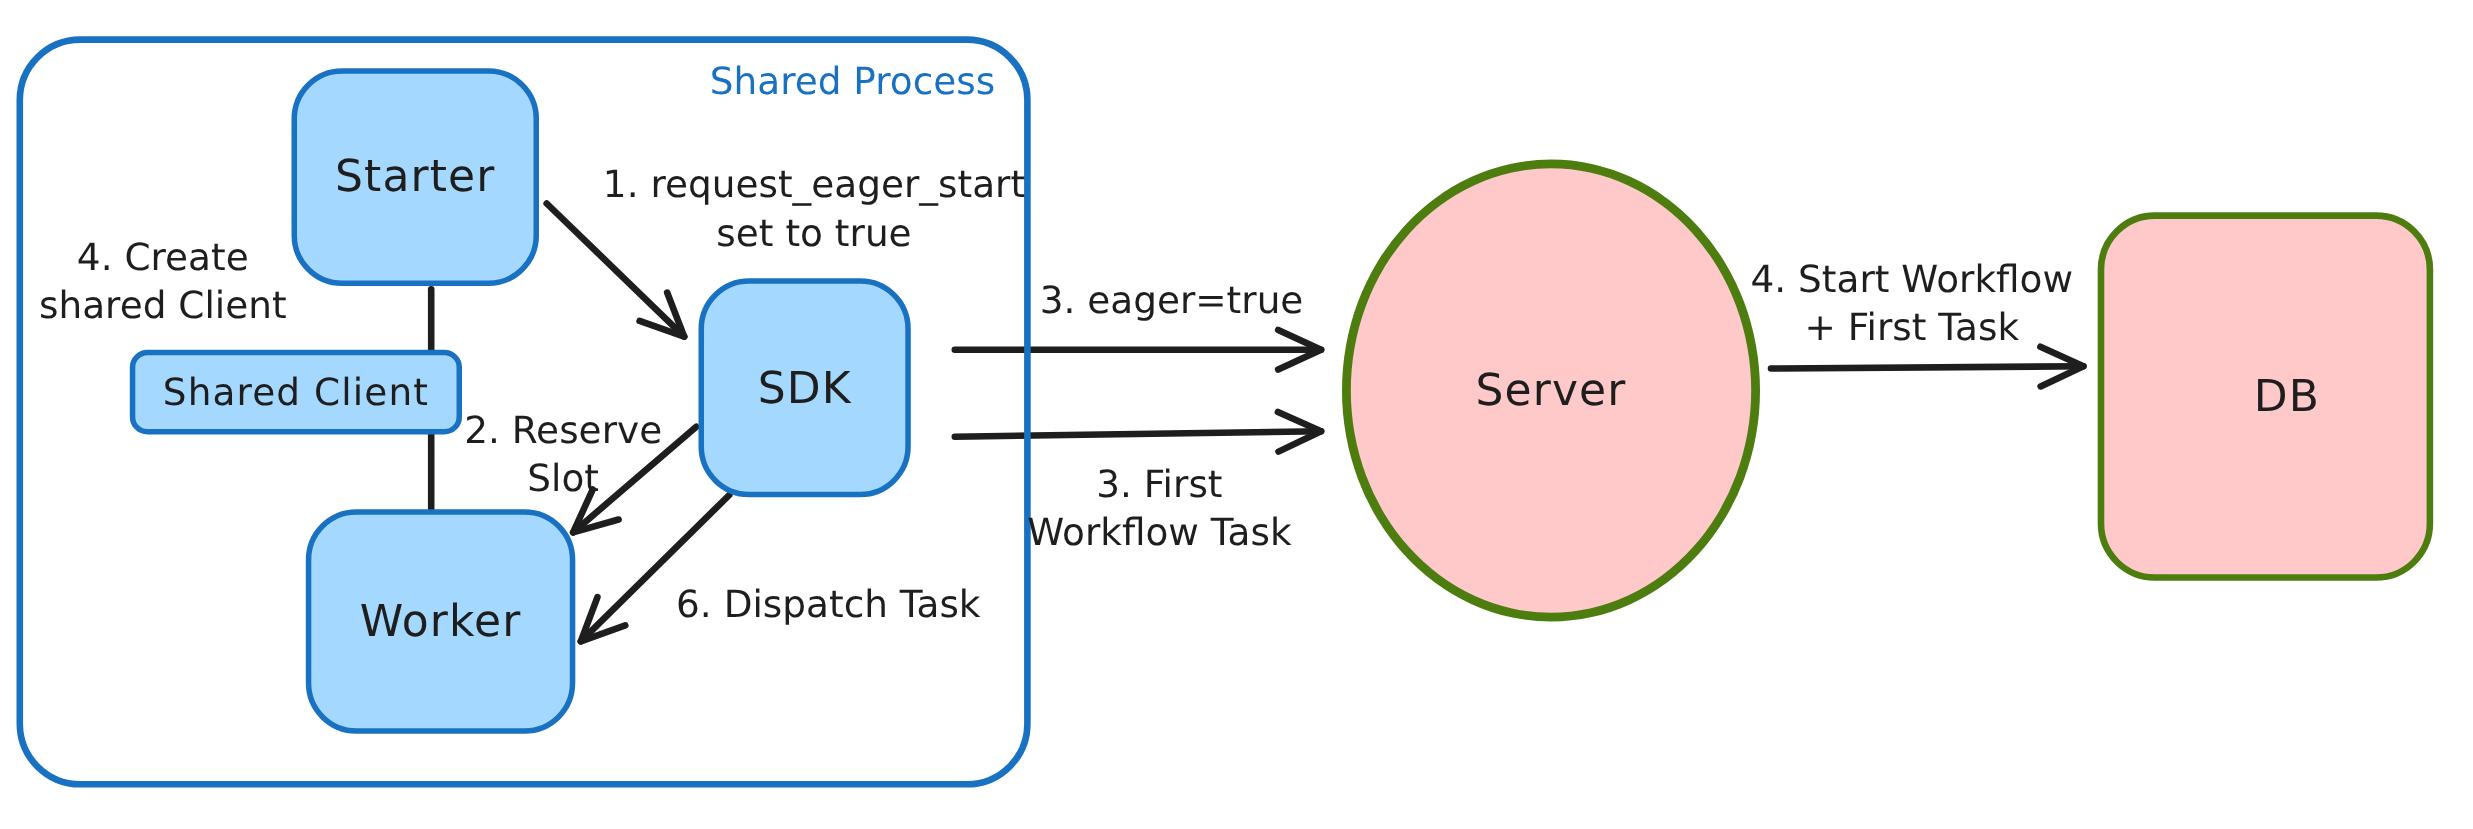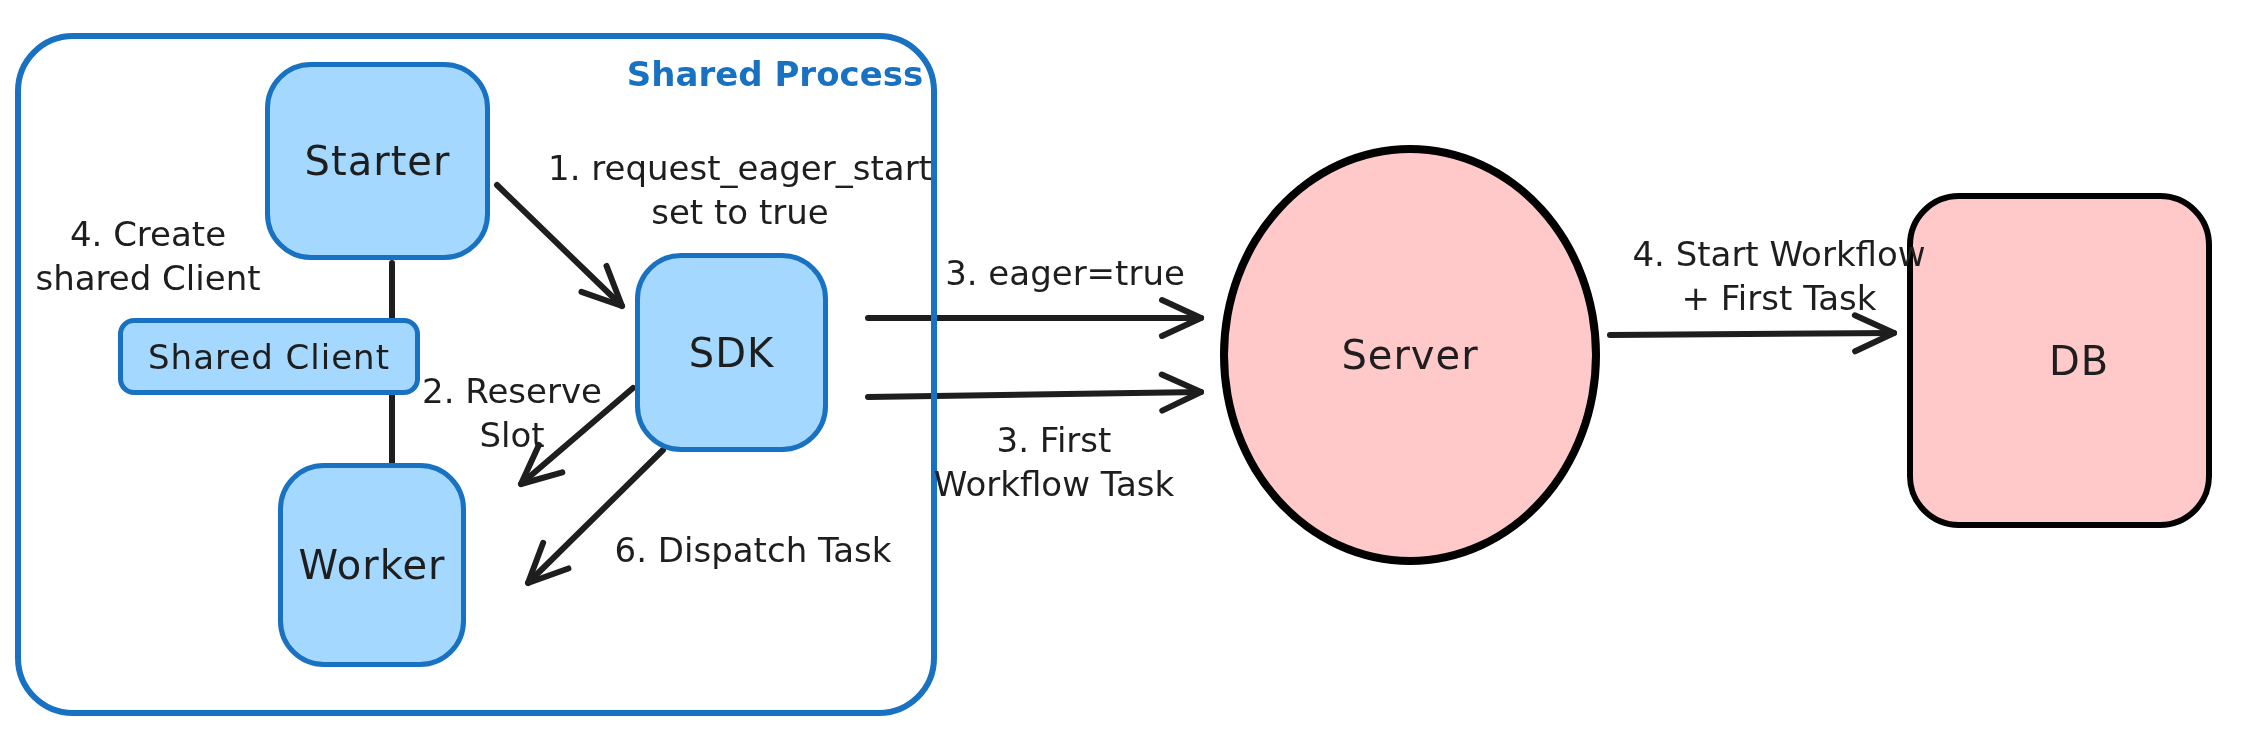--- a/index.html
+++ b/index.html
@@ -14,52 +14,52 @@
   svg.connector-layer{position:absolute;left:0;top:0;width:2248px;height:754px;pointer-events:none;}
 
   
   .frame{
     position:absolute;left:15px;top:33px;width:922px;height:683px;
     border:6px solid #1971c2;border-radius:58px;
     box-sizing:border-box;background:transparent;
   }
   .frame-label{
     position:absolute;left:775px;top:74px;transform:translate(-50%,-50%);
-    font-size:34px;font-weight:bold;color:#1971c2;white-space:nowrap;
+    font-size:34px;font-weight:normal;color:#1971c2;white-space:nowrap;
   }
 
   
   .node{
     position:absolute;box-sizing:border-box;
     display:flex;align-items:center;justify-content:center;
     font-size:40px;letter-spacing:1px;color:#1e1e1e;
   }
   .blue{background:#a5d8ff;border:5px solid #1971c2;}
-  .red{background:#ffc9c9;border:6px solid #000000;}
+  .red{background:#ffc9c9;border:6px solid #4d7c0f;}
 
   #node-starter{left:265px;top:62px;width:225px;height:198px;border-radius:46px;}
   #node-shared-client{left:118px;top:318px;width:302px;height:77px;border-radius:16px;font-size:34px;}
-  #node-worker{left:278px;top:463px;width:188px;height:204px;border-radius:46px;}
+  #node-worker{left:278px;top:463px;width:245px;height:204px;border-radius:46px;}
   #node-sdk{left:635px;top:253px;width:193px;height:199px;border-radius:46px;}
   #node-server{left:1220px;top:145px;width:380px;height:420px;border-radius:50%;border-width:8px;}
   #node-db{left:1907px;top:193px;width:305px;height:335px;border-radius:52px;padding-left:39px;}
 
   
   .note{
     position:absolute;transform:translate(-50%,-50%);
     font-size:34px;line-height:1.28;text-align:center;
     white-space:pre-line;color:#1e1e1e;
   }
   #note-create-shared-client{left:148px;top:257px;}
   #note-request-eager-start{left:740px;top:191px;}
   #note-reserve-slot{left:512px;top:414px;}
   #note-eager-true{left:1065px;top:274px;}
   #note-first-workflow-task{left:1054px;top:463px;}
   #note-dispatch-task{left:753px;top:551px;}
-  #note-start-workflow{left:1738px;top:277px;margin-left:41px;}
+  #note-start-workflow{left:1738px;top:277px;}
 </style>
 </head>
 <body>
 
 <div class="canvas">
 
   <svg class="connector-layer">
     <defs>
       <marker id="arrowhead" markerUnits="userSpaceOnUse" markerWidth="52" markerHeight="46" refX="46" refY="23" orient="auto">
         <path d="M7,5 L46,23 L7,41" fill="none" stroke="#1e1e1e" stroke-width="6" stroke-linecap="round" stroke-linejoin="round"></path>

